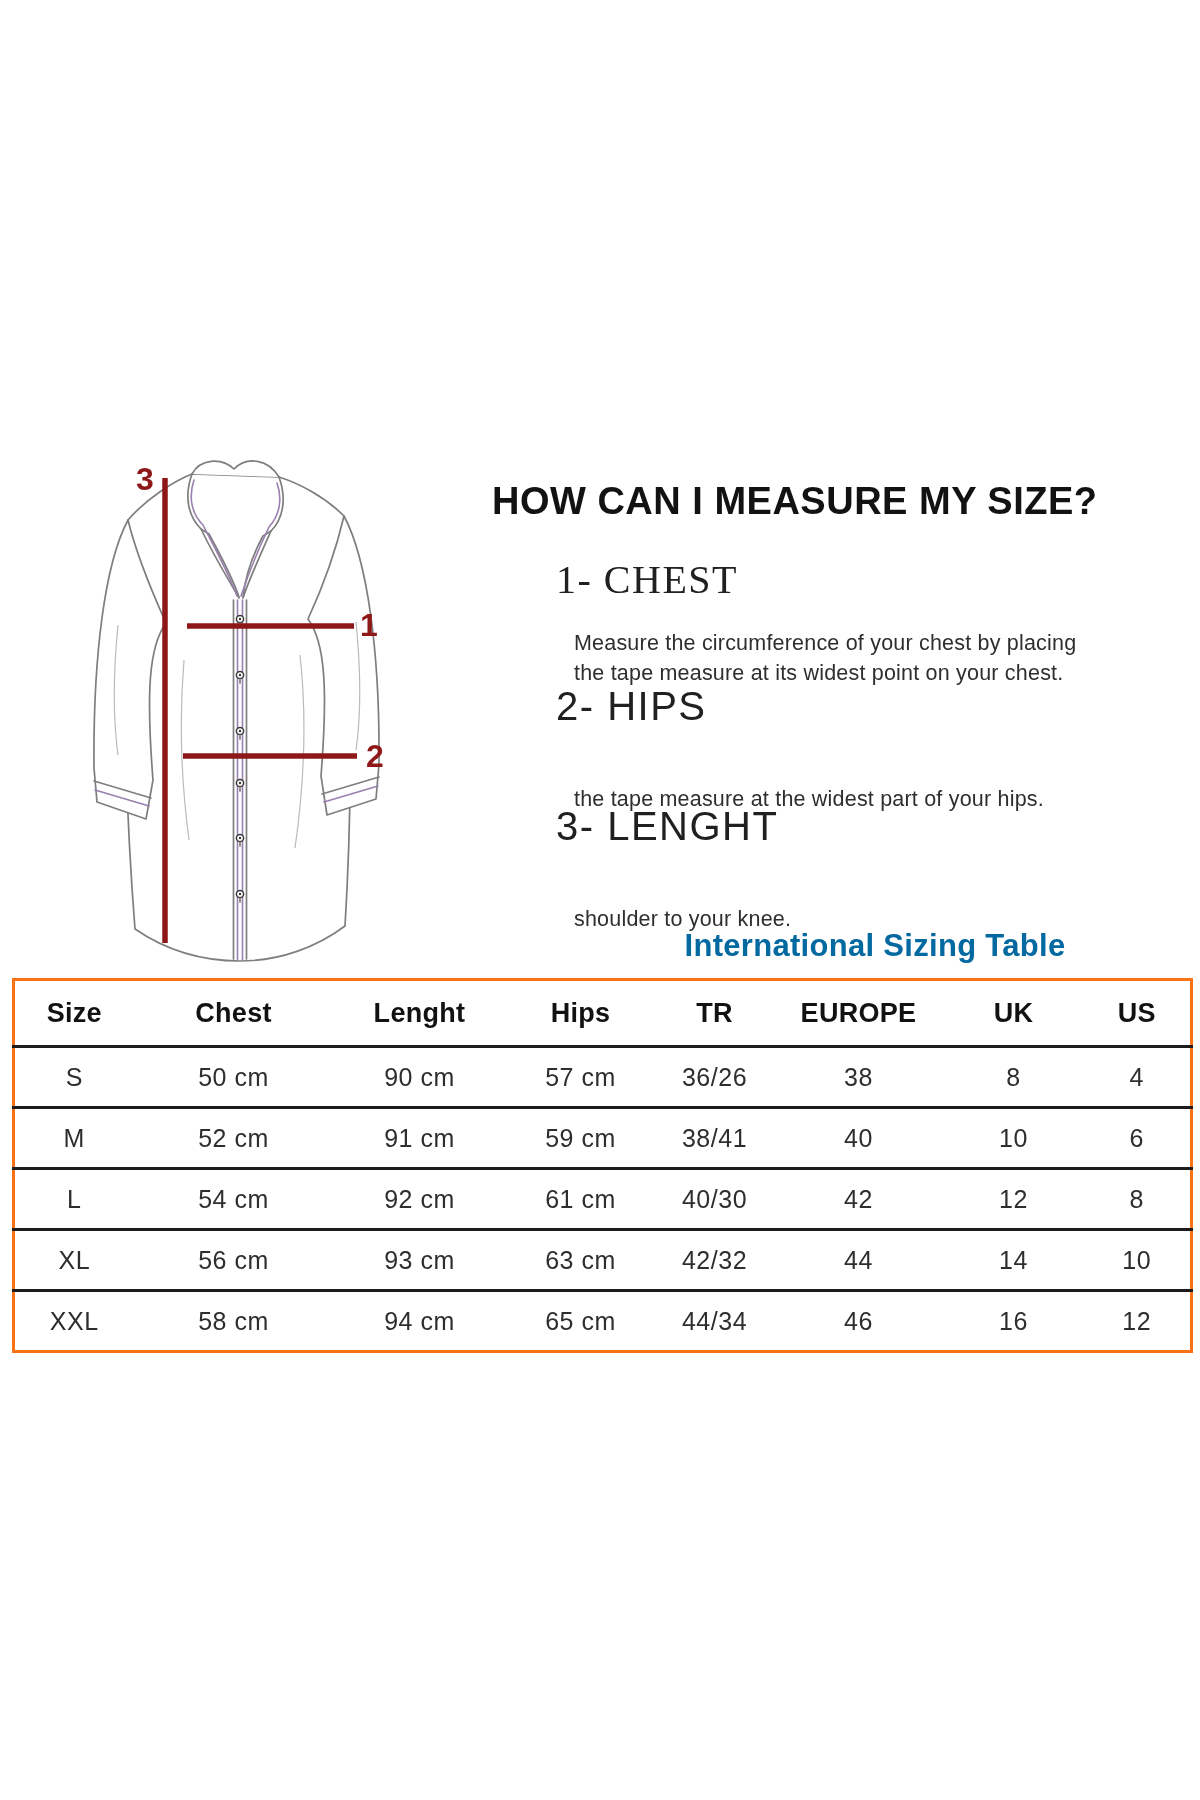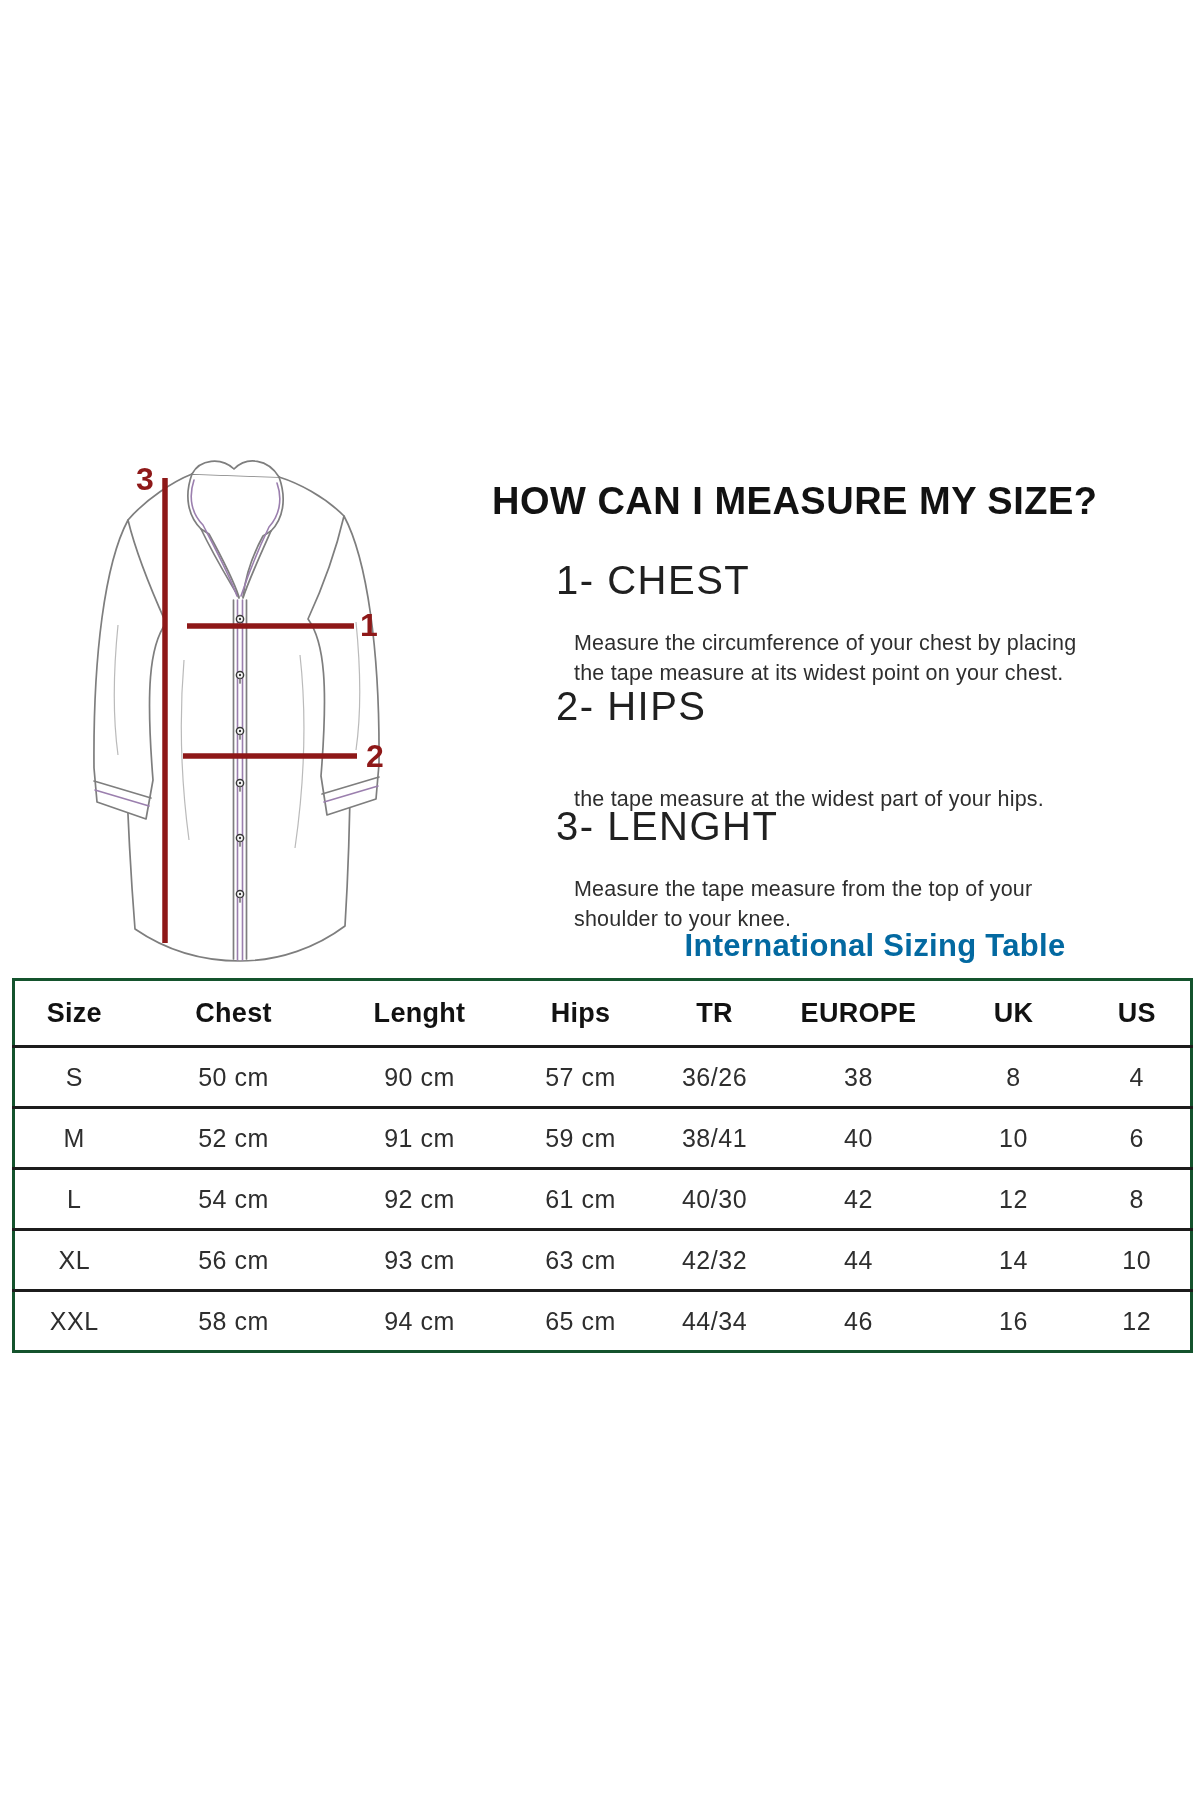--- a/index.html
+++ b/index.html
@@ -16,30 +16,30 @@
   .btn{stroke:#3a3a3a;fill:#fff;stroke-width:1.5;}
   .btndot{fill:#3a3a3a;}
   .redline{stroke:var(--c-annotation);stroke-width:5.5;fill:none;}
   .redlabel{fill:var(--c-annotation);font:800 32px "Liberation Sans",sans-serif;}
 
   
   .title{position:absolute;left:484px;top:472px;font:800 38px "Liberation Sans",sans-serif;
          color:#121212;letter-spacing:.5px;margin:8px;white-space:nowrap;}
   .ins-h{position:absolute;left:556px;margin:0;font:300 40px/1 "Liberation Sans",sans-serif;
          color:#202020;letter-spacing:1.5px;white-space:nowrap;}
-  .h-chest{top:560px;} .h-hips{top:686px;} .h-length{top:806px;}
+  .h-chest{top:560px;font-family:Liberation Serif, serif;} .h-hips{top:686px;} .h-length{top:806px;}
   .ins-p{position:absolute;left:558px;margin:16px;font:400 21.5px/30px "Liberation Sans",sans-serif;
          color:#2e2e2e;letter-spacing:.2px;white-space:nowrap;}
   .p-chest{top:612px;} .p-hips{top:738px;} .p-length{top:858px;}
 
   
   .tbl-title{position:absolute;left:560px;top:928px;width:630px;margin:0;text-align:center;
              font:800 31px "Liberation Sans",sans-serif;color:#0369a1;letter-spacing:.3px;}
   table.sizing{position:absolute;left:12px;top:978px;width:1178px;border-collapse:collapse;
-               table-layout:fixed;border:3px solid #14532d;background:#fff;}
+               table-layout:fixed;border:3px solid #f97316;background:#fff;}
   table.sizing th{height:64px;font:700 27px "Liberation Sans",sans-serif;color:#121212;
                   text-align:center;border-bottom:3px solid #1c1c1c;padding:0;letter-spacing:.3px;}
   table.sizing td{height:58px;font:400 25px "Liberation Sans",sans-serif;color:#2e2e2e;
                   text-align:center;border-bottom:3px solid #1c1c1c;padding:0;letter-spacing:.5px;}
   table.sizing tbody tr:last-child td{border-bottom:none;}
 </style>
 </head>
 <body>
 
 <div class="page" style="--c-annotation: #8e1818; --c-outline: #7e7e7e; --c-trim: #9b7fae;">
@@ -108,21 +108,21 @@
 
   <h1 class="title">HOW CAN I MEASURE MY SIZE?</h1>
 
   <h2 class="ins-h h-chest">1- CHEST</h2>
   <p class="ins-p p-chest"><span>Measure the circumference of your chest by placing</span><br><span>the tape measure at its widest point on your chest.</span></p>
 
   <h2 class="ins-h h-hips">2- HIPS</h2>
   <p class="ins-p p-hips"><br><span>the tape measure at the widest part of your hips.</span></p>
 
   <h2 class="ins-h h-length">3- LENGHT</h2>
-  <p class="ins-p p-length"><span>Measure the tape measure from the top of your</span><br><span>shoulder to your knee.</span></p>
+  <p class="ins-p p-length"><br><span>shoulder to your knee.</span></p>
 
   <h3 class="tbl-title">International Sizing Table</h3>
   <table class="sizing">
     <colgroup>
       <col style="width:120px">
         <col style="width:200px">
         <col style="width:172px">
         <col style="width:150px">
       <col style="width:118px">
         <col style="width:170px">

